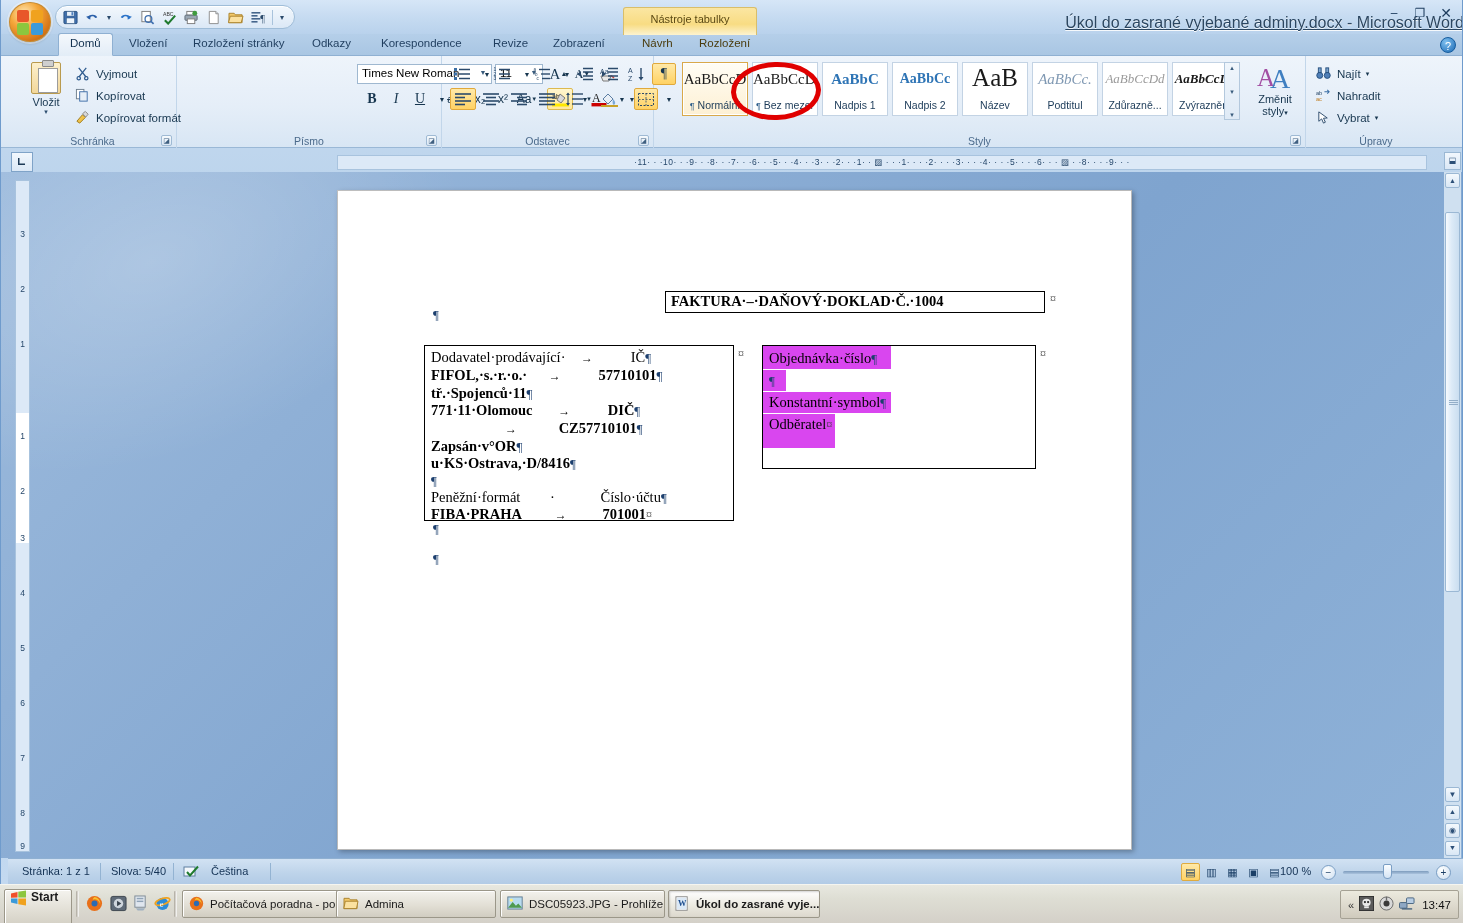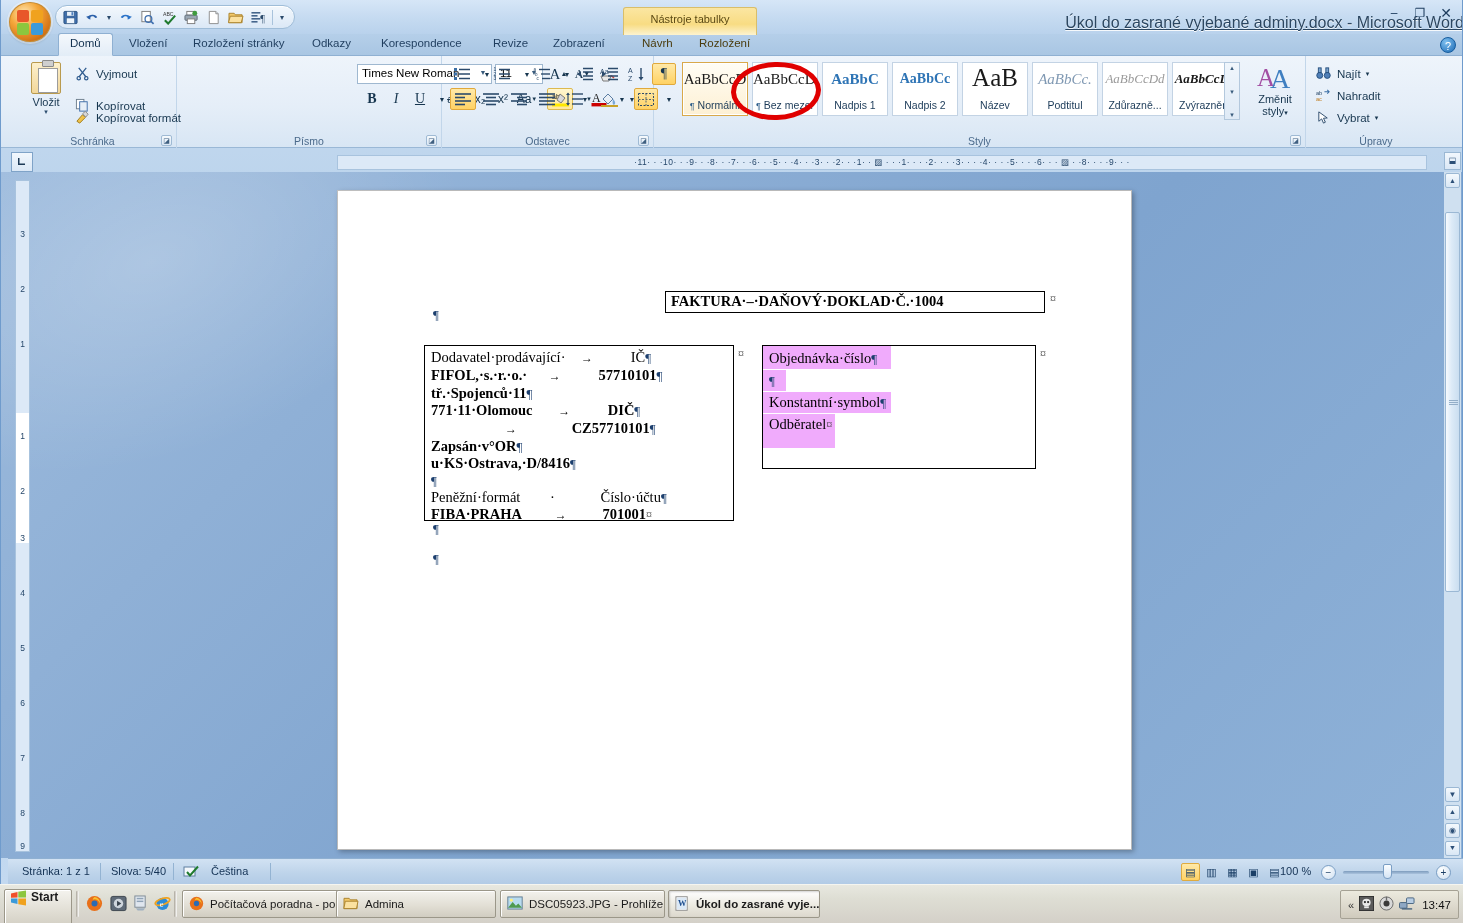--- a/index.html
+++ b/index.html
@@ -333,21 +333,21 @@
   }
   .pil { color:#1c3f6e; font-size: 13px; }
   .marker { color:#3a3a3a; font-size: 12px; }
   .tabarrow { color:#000; font-size: 12px; }
 
   .tbl {
     position:absolute;
     border: 1px solid #000;
     background:#fff;
   }
-  .sel-hl { background: #f0abfc; }
+  .sel-hl { background: #d946ef; }
 
   
   .vscroll {
     position:absolute; right: 1px; top: 172px; width: 17px; height: 686px;
     background:#cfe0f0; z-index: 4;
   }
   .vsb-btn {
     width: 15px; height: 15px; margin: 1px;
     background: linear-gradient(to bottom,#f4f9fd,#d9e7f5);
     border:1px solid #9bb8d4; border-radius:2px;
@@ -594,21 +594,21 @@
                 <g stroke="#2d5a8e" stroke-width="1.3" fill="none">
               <line x1="4" y1="2" x2="12" y2="12"></line>
                   <line x1="12" y1="2" x2="4" y2="12"></line>
               <circle cx="4" cy="13" r="1.8"></circle>
                   <circle cx="12" cy="13" r="1.8"></circle>
                 </g>
               </svg>
           </span>
           <span>Vyjmout</span>
         </div>
-        <div class="cb-item" style="top:40px;">
+        <div class="cb-item" style="top:30px;">
           <span class="mini-ico">
             <svg width="15" height="15" viewBox="0 0 16 16">
               <rect x="1.5" y="1.5" width="8" height="10" fill="#fff" stroke="#6d7d8d"></rect>
               <rect x="5" y="4" width="8" height="10" fill="#e6eef7" stroke="#3e6da8"></rect>
             </svg>
           </span>
           <span>Kopírovat</span>
         </div>
         <div class="cb-item" style="top:52px;">
           <span class="mini-ico">
@@ -995,21 +995,21 @@
               <div style="font-weight:bold;">
                 <span>tř.·Spojenců·11</span><span class="pil" style="font-weight:normal;">¶</span>
               </div>
               <div style="font-weight:bold;">
                 <span>771·11·Olomouc</span>
                 <span class="tabarrow" style="margin:0 34px 0 22px;font-weight:normal;">→</span>
                 <span>DIČ</span><span class="pil" style="font-weight:normal;">¶</span>
               </div>
               <div style="font-weight:bold;">
                 <span class="tabarrow" style="margin-left:74px;font-weight:normal;">→</span>
-                <span style="margin-left:51px;">CZ57710101</span><span class="pil" style="font-weight:normal;">¶</span>
+                <span style="margin-left:38px;">CZ57710101</span><span class="pil" style="font-weight:normal;">¶</span>
               </div>
               <div style="font-weight:bold;">
                 <span>Zapsán·v°OR</span><span class="pil" style="font-weight:normal;">¶</span>
               </div>
               <div style="font-weight:bold;">
                 <span>u·KS·Ostrava,·D/8416</span><span class="pil" style="font-weight:normal;">¶</span>
               </div>
               <div><span class="pil">¶</span></div>
               <div>
                 <span>Peněžní·formát</span>

